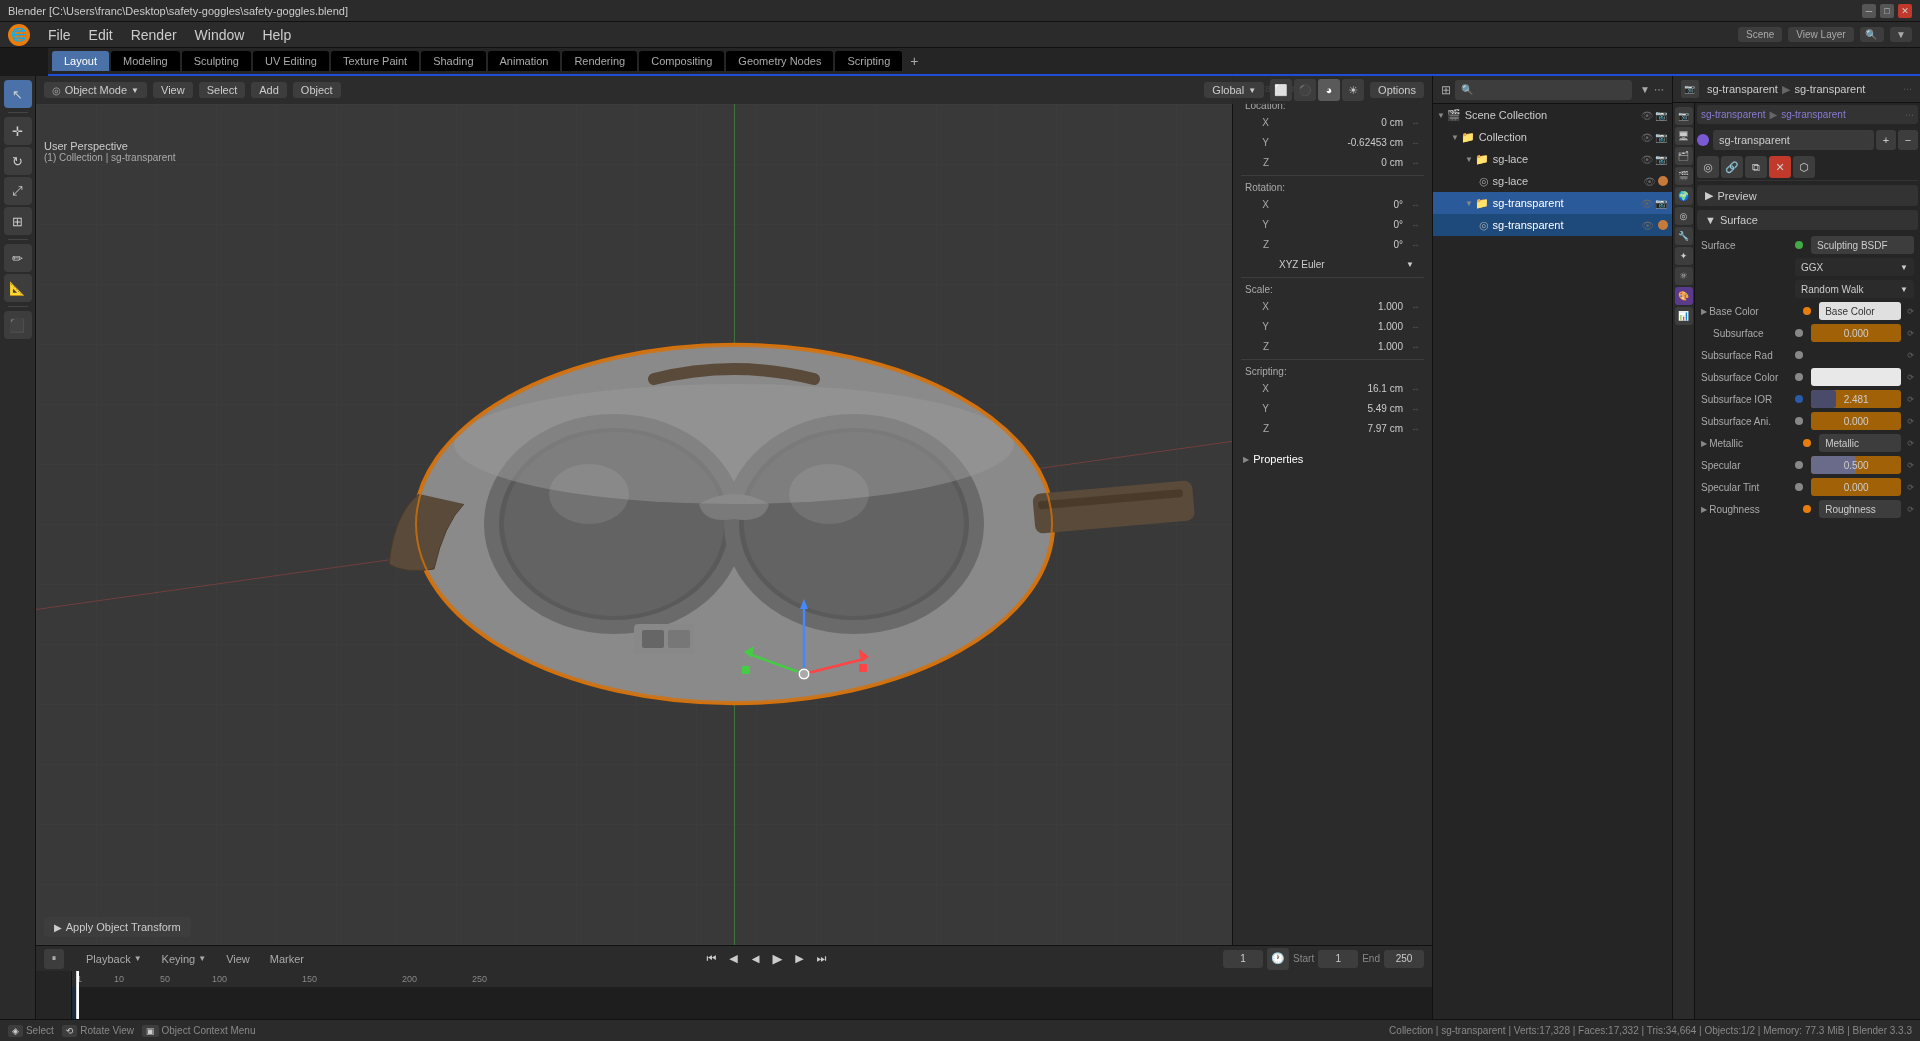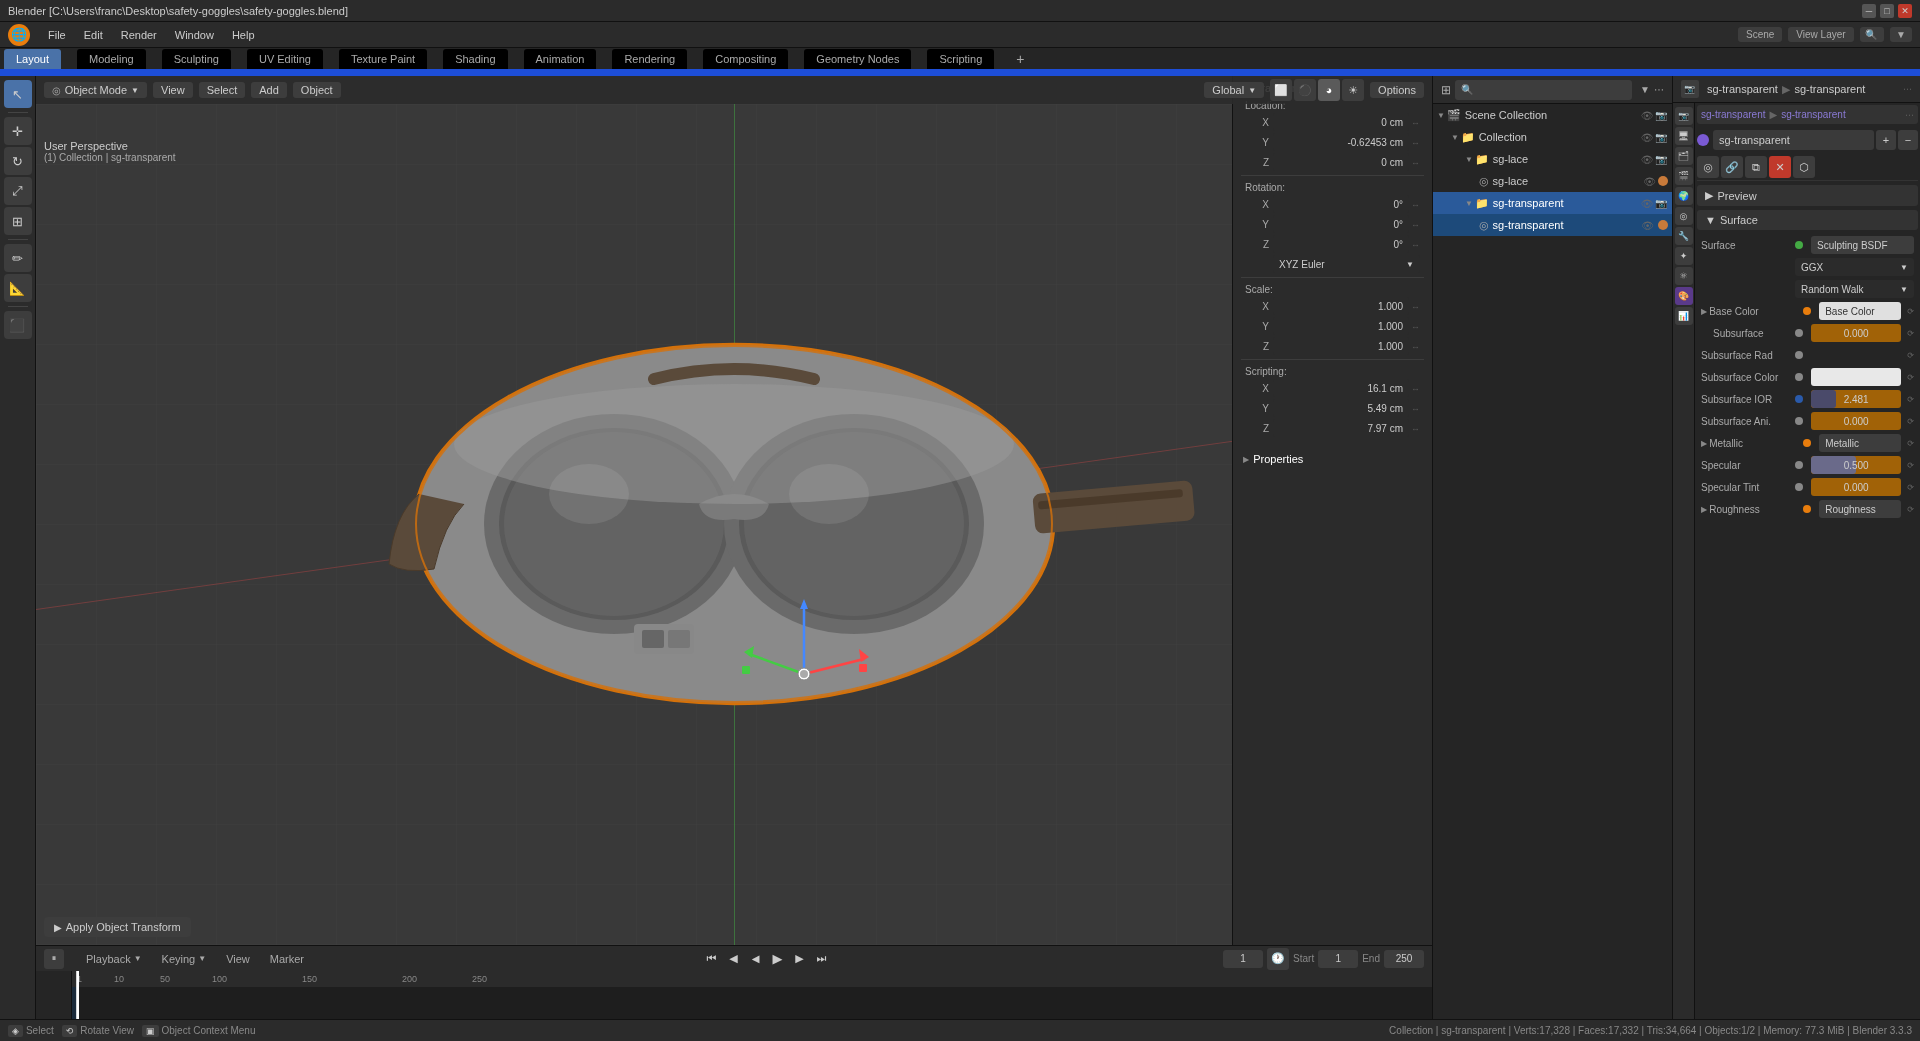--- a/index.html
+++ b/index.html
@@ -38,35 +38,36 @@
       height: 26px;
       background: #2b2b2b;
       display: flex;
       align-items: center;
       padding: 0 8px;
       gap: 2px;
       border-bottom: 1px solid #111;
     }
     .menu-item {
       padding: 2px 8px;
-      font-size: 11px;
+      font-size: 14px;
       color: #ccc;
       cursor: pointer;
       border-radius: 3px;
     }
 
     
     #workspace-tabs {
       height: 28px;
       background: #252525;
       display: flex;
       align-items: center;
       padding: 0 4px;
-      gap: 16px;
-      border-bottom: 7px solid #1d4ed8;
+      gap: 2px;
+      border-bottom: 2px solid #1d4ed8;
+      margin-left: 48px;
     }
     .workspace-tab {
       padding: 4px 12px;
       font-size: 11px;
       color: #aaa;
       cursor: pointer;
       border-radius: 3px 3px 0 0;
       background: #000000;
     }
     .workspace-tab-add {

